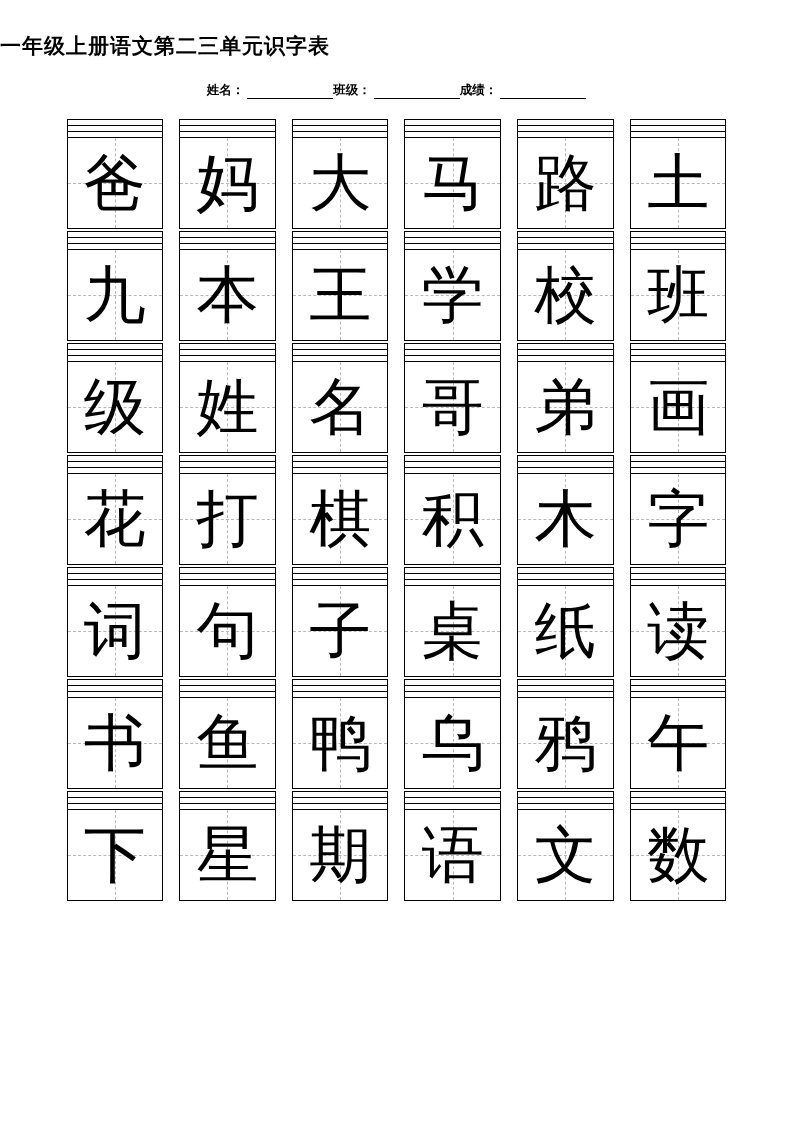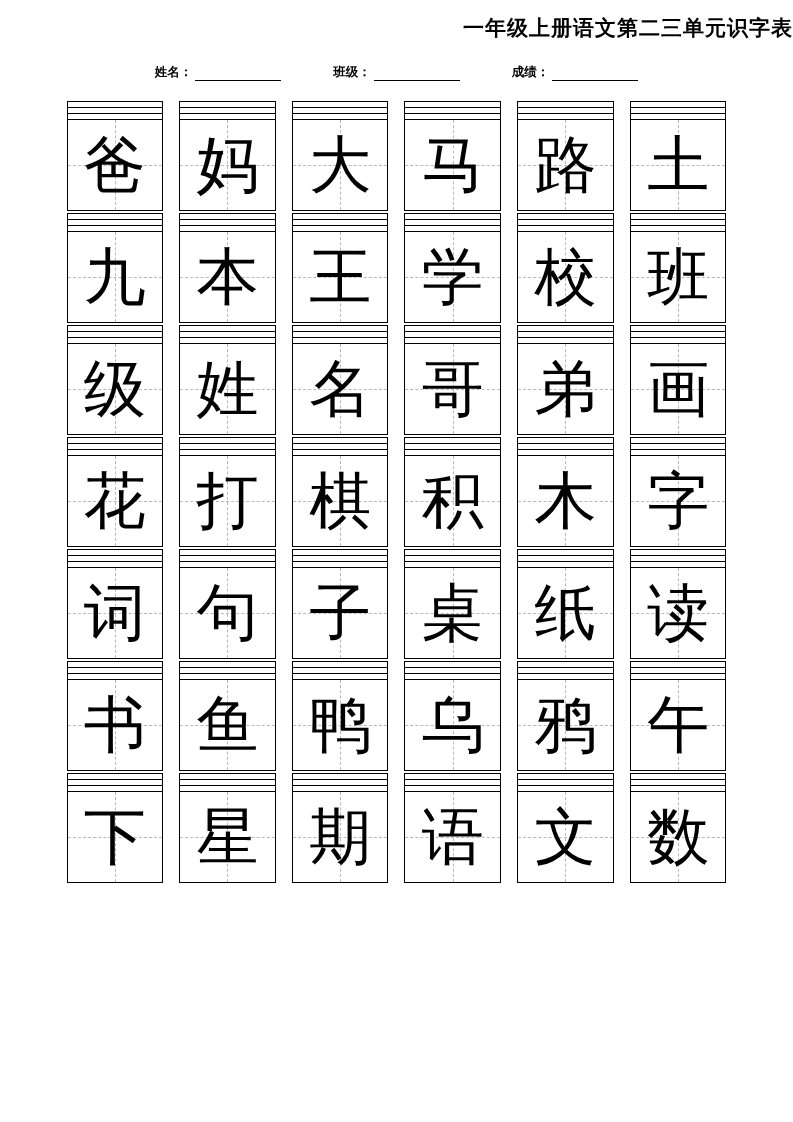--- a/index.html
+++ b/index.html
@@ -16,32 +16,31 @@
     overflow: hidden;
   }
   .page {
     width: 793px;
     height: 1122px;
     box-sizing: border-box;
     padding: 0;
     position: relative;
   }
   .title {
-    text-align: right;
+    text-align: left;
     font-size: 21px;
     font-weight: 700;
     letter-spacing: 1px;
-    margin-top: 14px;
+    margin-top: 32px;
     font-family: "Liberation Serif", "DejaVu Serif", serif;
   }
   .meta-row {
     margin-top: 22px;
     display: flex;
     justify-content: center;
-    gap: 52px;
     font-size: 12.5px;
     font-weight: 700;
   }
   .meta-field {
     display: flex;
     align-items: flex-end;
     white-space: nowrap;
   }
   .meta-label {
     font-size: 12.5px;

